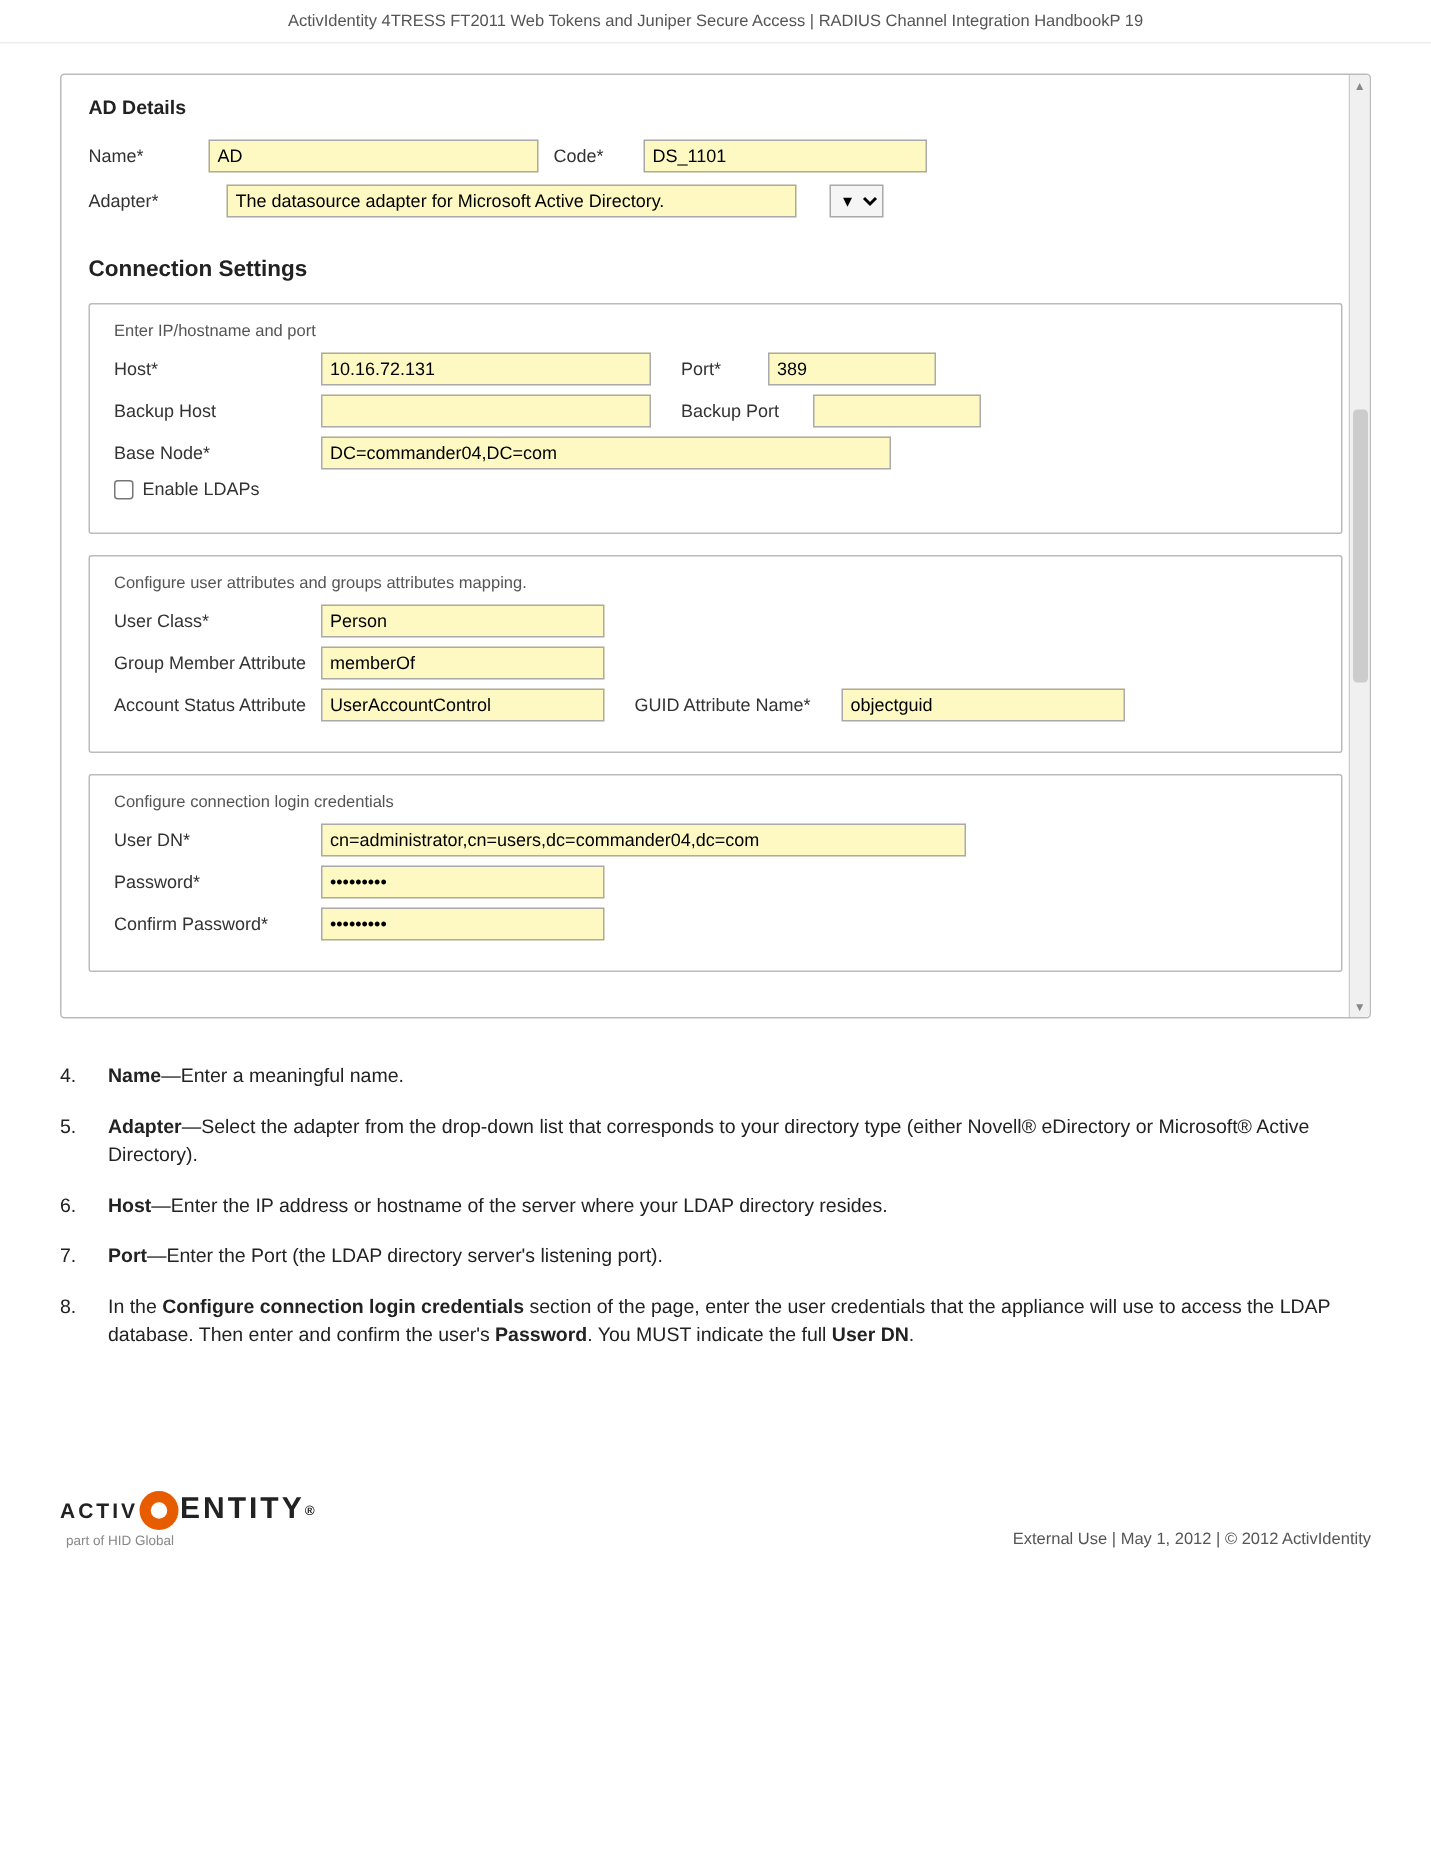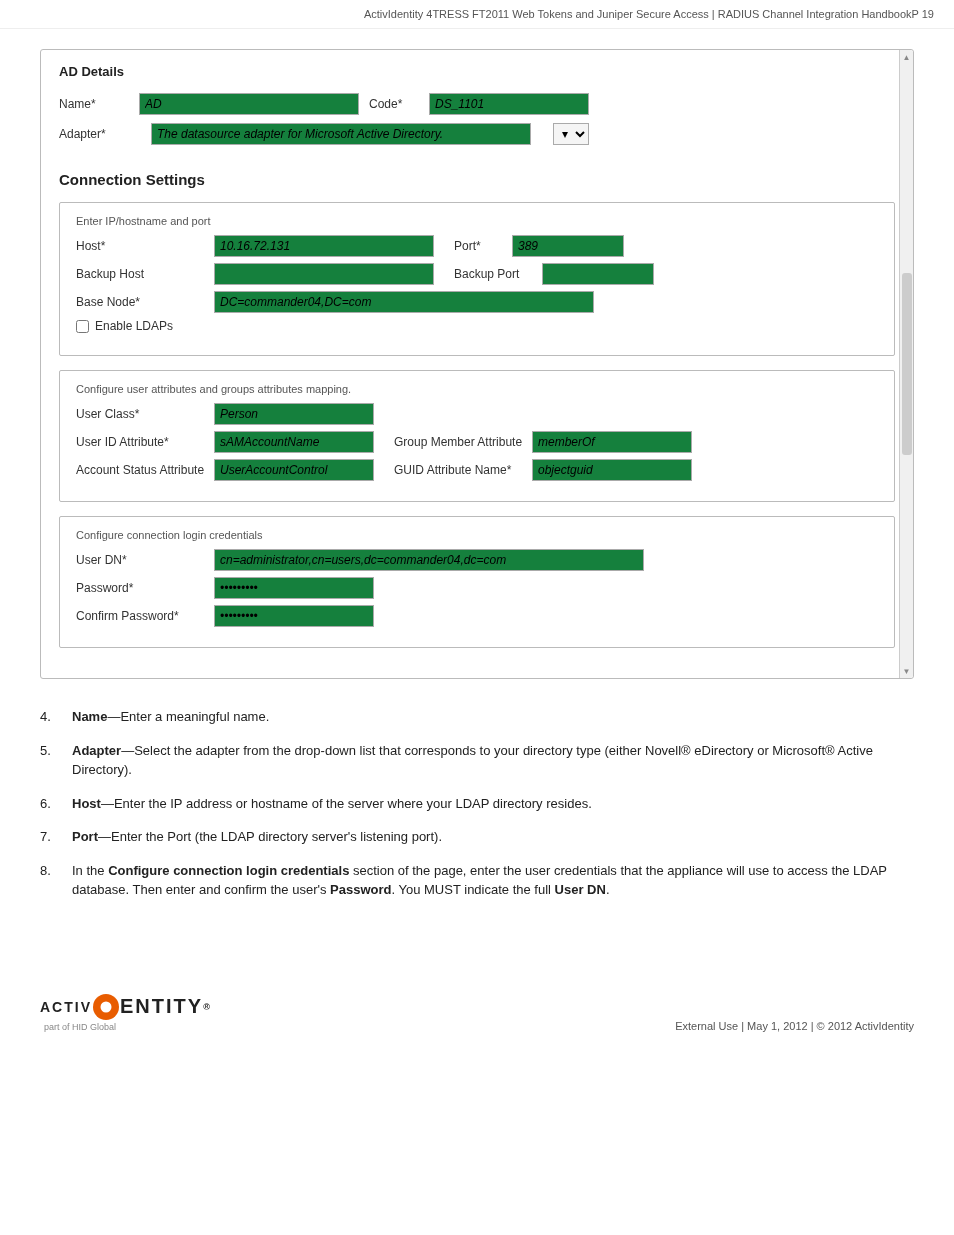--- a/index.html
+++ b/index.html
@@ -8,21 +8,21 @@
       font-size: 13px;
       background: #fff;
       color: #222;
       width: 954px;
       min-height: 1235px;
     }
 
     
     .page-header {
       display: flex;
-      justify-content: flex-end;
+      justify-content: center;
       align-items: center;
       padding: 8px 20px;
       font-size: 11px;
       color: #555;
       border-bottom: 1px solid #eee;
     }
 
     
     .main-content {
       padding: 20px 40px;
@@ -56,30 +56,29 @@
       font-size: 12px;
       color: #333;
       min-width: 70px;
     }
 
     .form-input {
       border: 1px solid #aaa;
       padding: 2px 5px;
       font-size: 12px;
       height: 22px;
-      background: #15803d;
-      font-style: italic;
+      background: #fef9c3;
     }
 
     .form-input-wide {
       width: 220px;
     }
 
     .form-input-medium {
-      width: 160px;
+      width: 189px;
     }
 
     .form-input-short {
       width: 112px;
     }
 
     .adapter-row {
       display: flex;
       align-items: center;
       gap: 22px;
@@ -331,24 +330,20 @@
 
       <div class="two-col-row">
         <div class="col">
           <span class="field-label">User Class*</span>
           <input class="form-input form-input-medium" type="text" value="Person" style="">
         </div>
       </div>
 
       <div class="two-col-row">
         <div class="col">
-          <span class="field-label">User ID Attribute*</span>
-          <input class="form-input form-input-medium" type="text" value="sAMAccountName" style="">
-        </div>
-        <div class="col">
           <span class="field-label" style="min-width:130px;">Group Member Attribute</span>
           <input class="form-input form-input-medium" type="text" value="memberOf" style="">
         </div>
       </div>
 
       <div class="two-col-row">
         <div class="col">
           <span class="field-label">Account Status Attribute</span>
           <input class="form-input form-input-medium" type="text" value="UserAccountControl" style="">
         </div>

